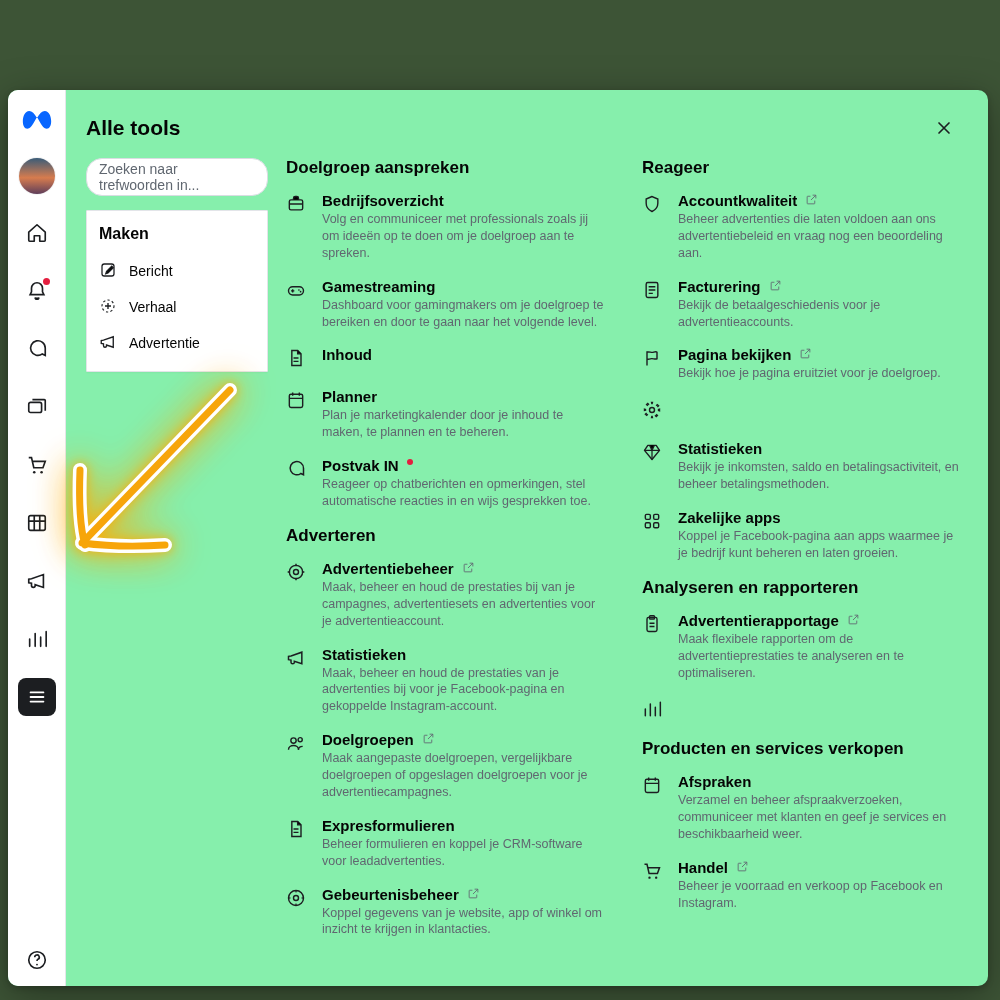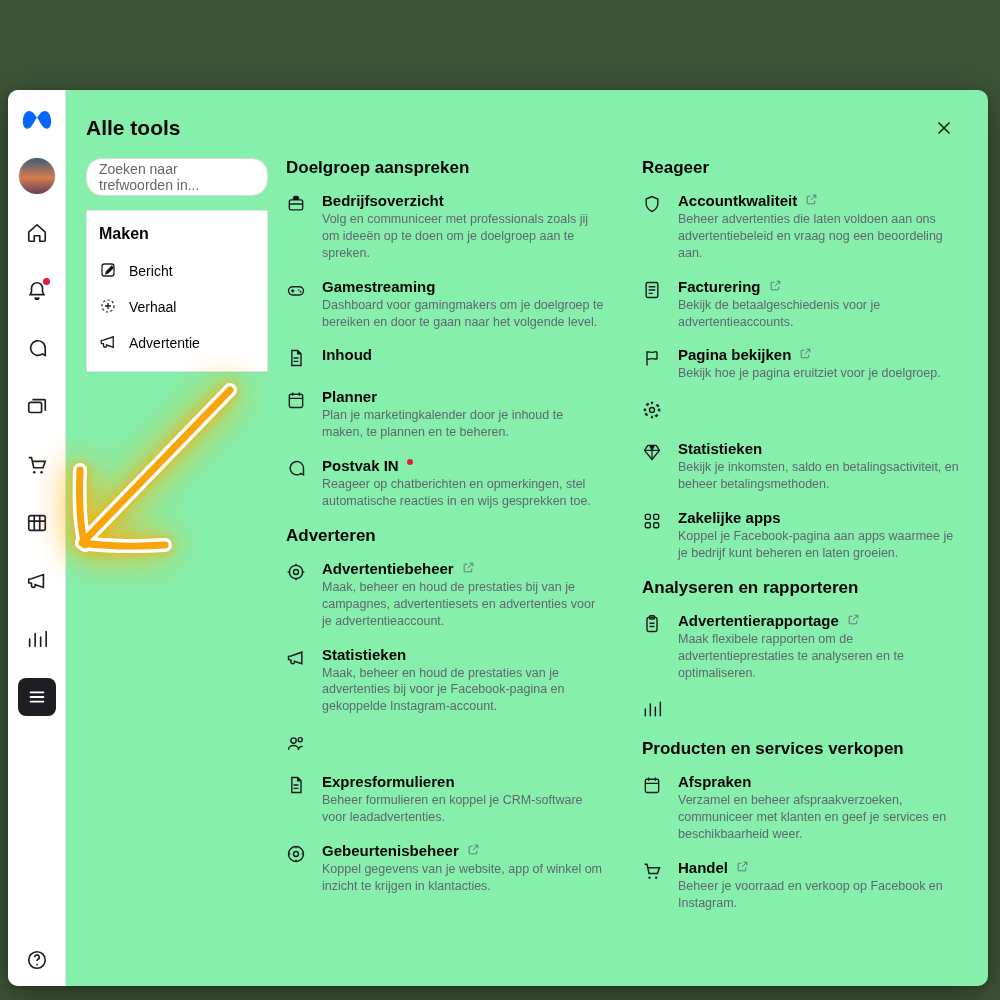--- a/index.html
+++ b/index.html
@@ -337,20 +337,26 @@
                 </svg></div>
            <div>
              <h4>Statistieken</h4>
              <p>Maak, beheer en houd de prestaties van je advertenties bij voor je Facebook-pagina en gekoppelde Instagram-account.</p>
            </div>
          </div>
             <div class="item">
            <div class="ic"><svg viewBox="0 0 24 24">
                   <use href="#i-people"></use>
                 </svg></div>
+           <div>
+             <h4>Doelgroepen <span><svg class="ext" viewBox="0 0 24 24">
+                      <use href="#i-ext"></use>
+                    </svg></span></h4>
+             <p>Maak aangepaste doelgroepen, vergelijkbare doelgroepen of opgeslagen doelgroepen voor je advertentiecampagnes.</p>
+           </div>
          </div>
             <div class="item">
            <div class="ic"><svg viewBox="0 0 24 24">
                   <use href="#i-file"></use>
                 </svg></div>
            <div>
              <h4>Expresformulieren</h4>
              <p>Beheer formulieren en koppel je CRM-software voor leadadvertenties.</p>
            </div>
          </div>

